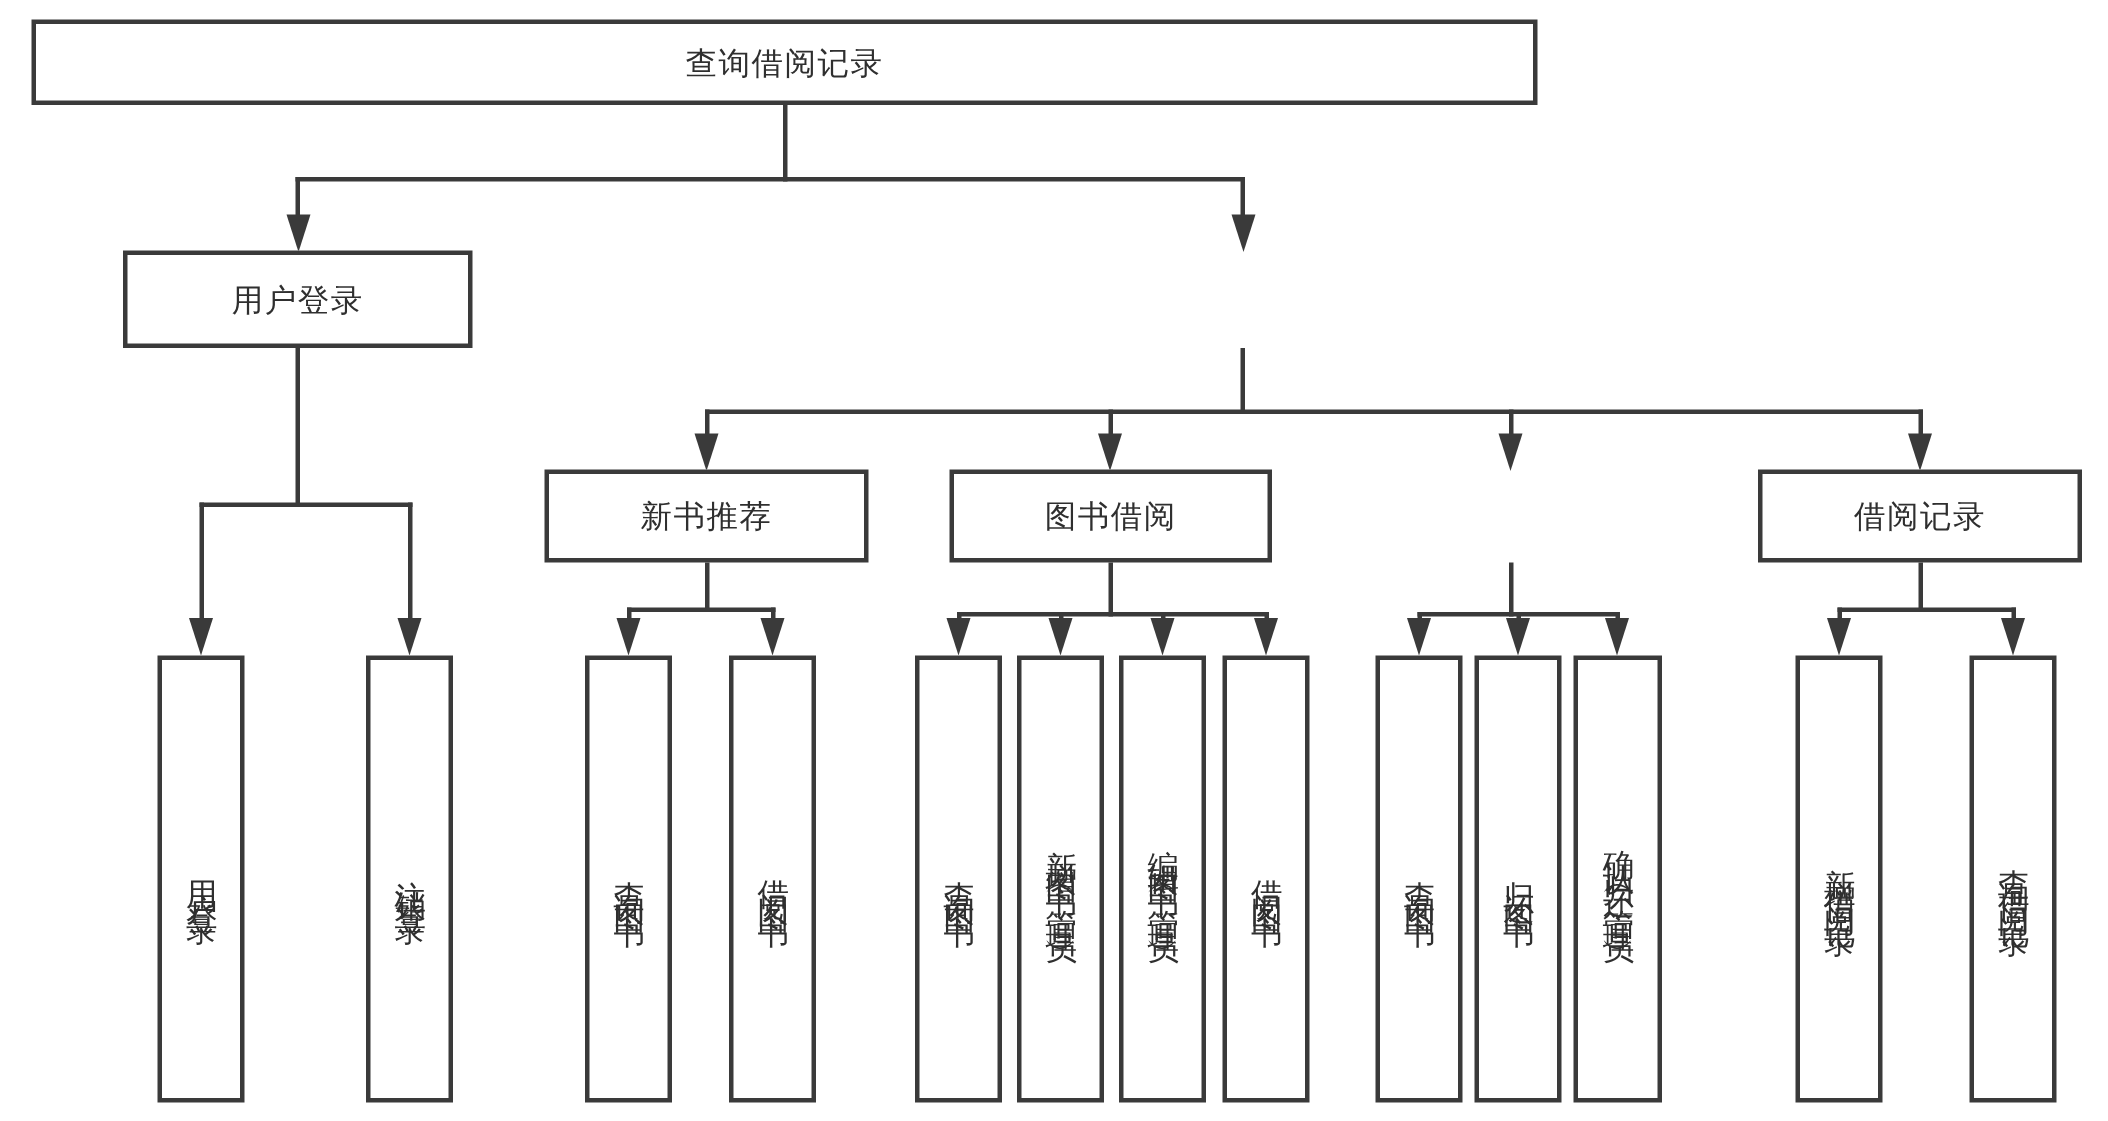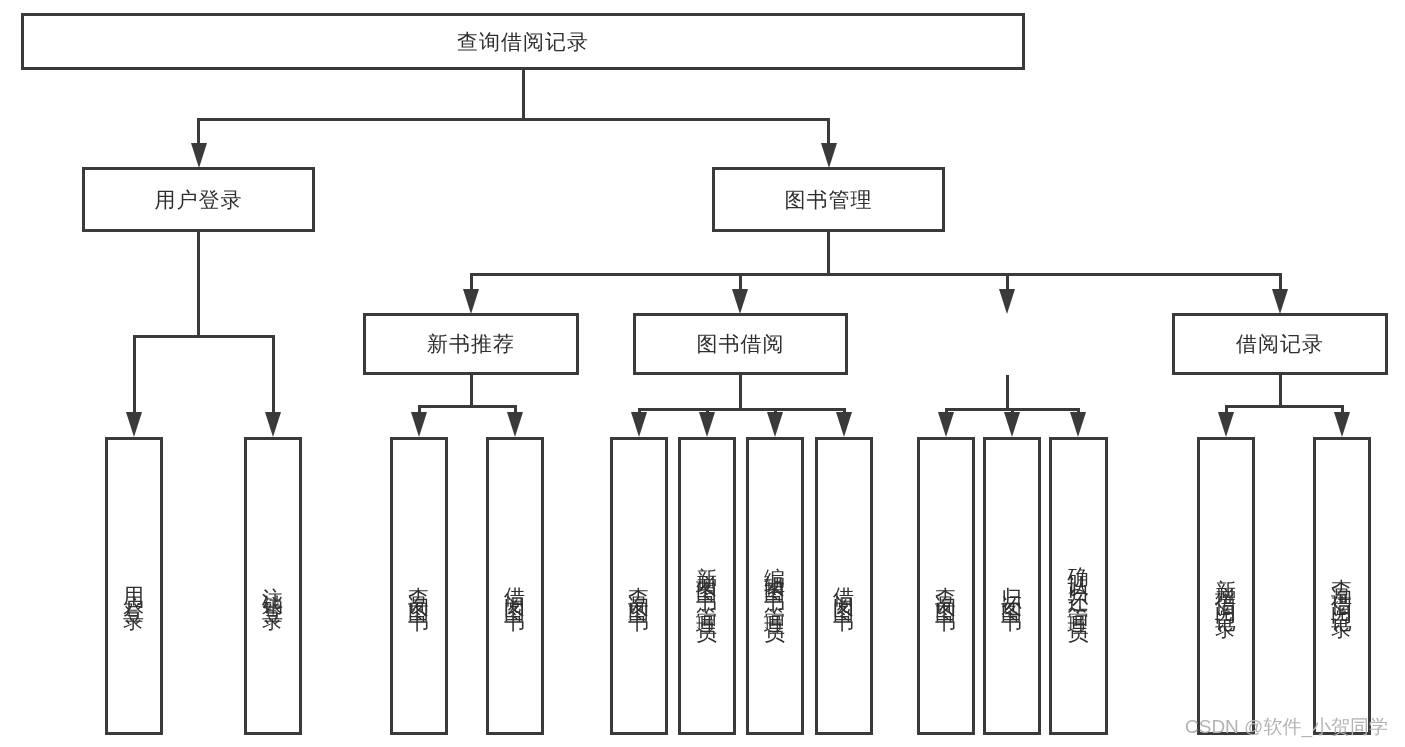--- a/index.html
+++ b/index.html
@@ -77,23 +77,20 @@
 
   <div class="line" style="left:521.5px;top:70px;width:3px;height:51px"></div>
   <div class="line" style="left:197px;top:118px;width:633px;height:3px"></div>
   <div class="line" style="left:197px;top:118px;width:3px;height:27px"></div>
   <div class="line" style="left:827px;top:118px;width:3px;height:27px"></div>
   <div class="arrow" style="left:190.5px;top:143px"></div>
   <div class="arrow" style="left:820.5px;top:143px"></div>
 
   <div class="box" style="left:82px;top:167px;width:233px;height:65px">
     <span class="h-label">用户登录</span>
-  </div>
-  <div class="box" style="left:712px;top:167px;width:233px;height:65px">
-    <span class="h-label">图书管理</span>
   </div>
 
   <div class="line" style="left:197px;top:232px;width:3px;height:106px"></div>
   <div class="line" style="left:132.5px;top:335px;width:142px;height:3px"></div>
   <div class="line" style="left:132.5px;top:335px;width:3px;height:79px"></div>
   <div class="line" style="left:271.5px;top:335px;width:3px;height:79px"></div>
   <div class="arrow" style="left:126px;top:412px"></div>
   <div class="arrow" style="left:265px;top:412px"></div>
 
   <div class="line" style="left:827px;top:232px;width:3px;height:44px"></div>
@@ -188,15 +185,14 @@
     <span class="v-label">确认归还（管理员）</span>
   </div>
 
   <div class="box leaf" style="left:1197px">
     <span class="v-label">新增借阅记录</span>
   </div>
   <div class="box leaf" style="left:1313px">
     <span class="v-label">查询借阅记录</span>
   </div>
 
-  <div class="watermark">CSDN @软件_小贺同学</div>
 
 </div>
 
 </body></html>

